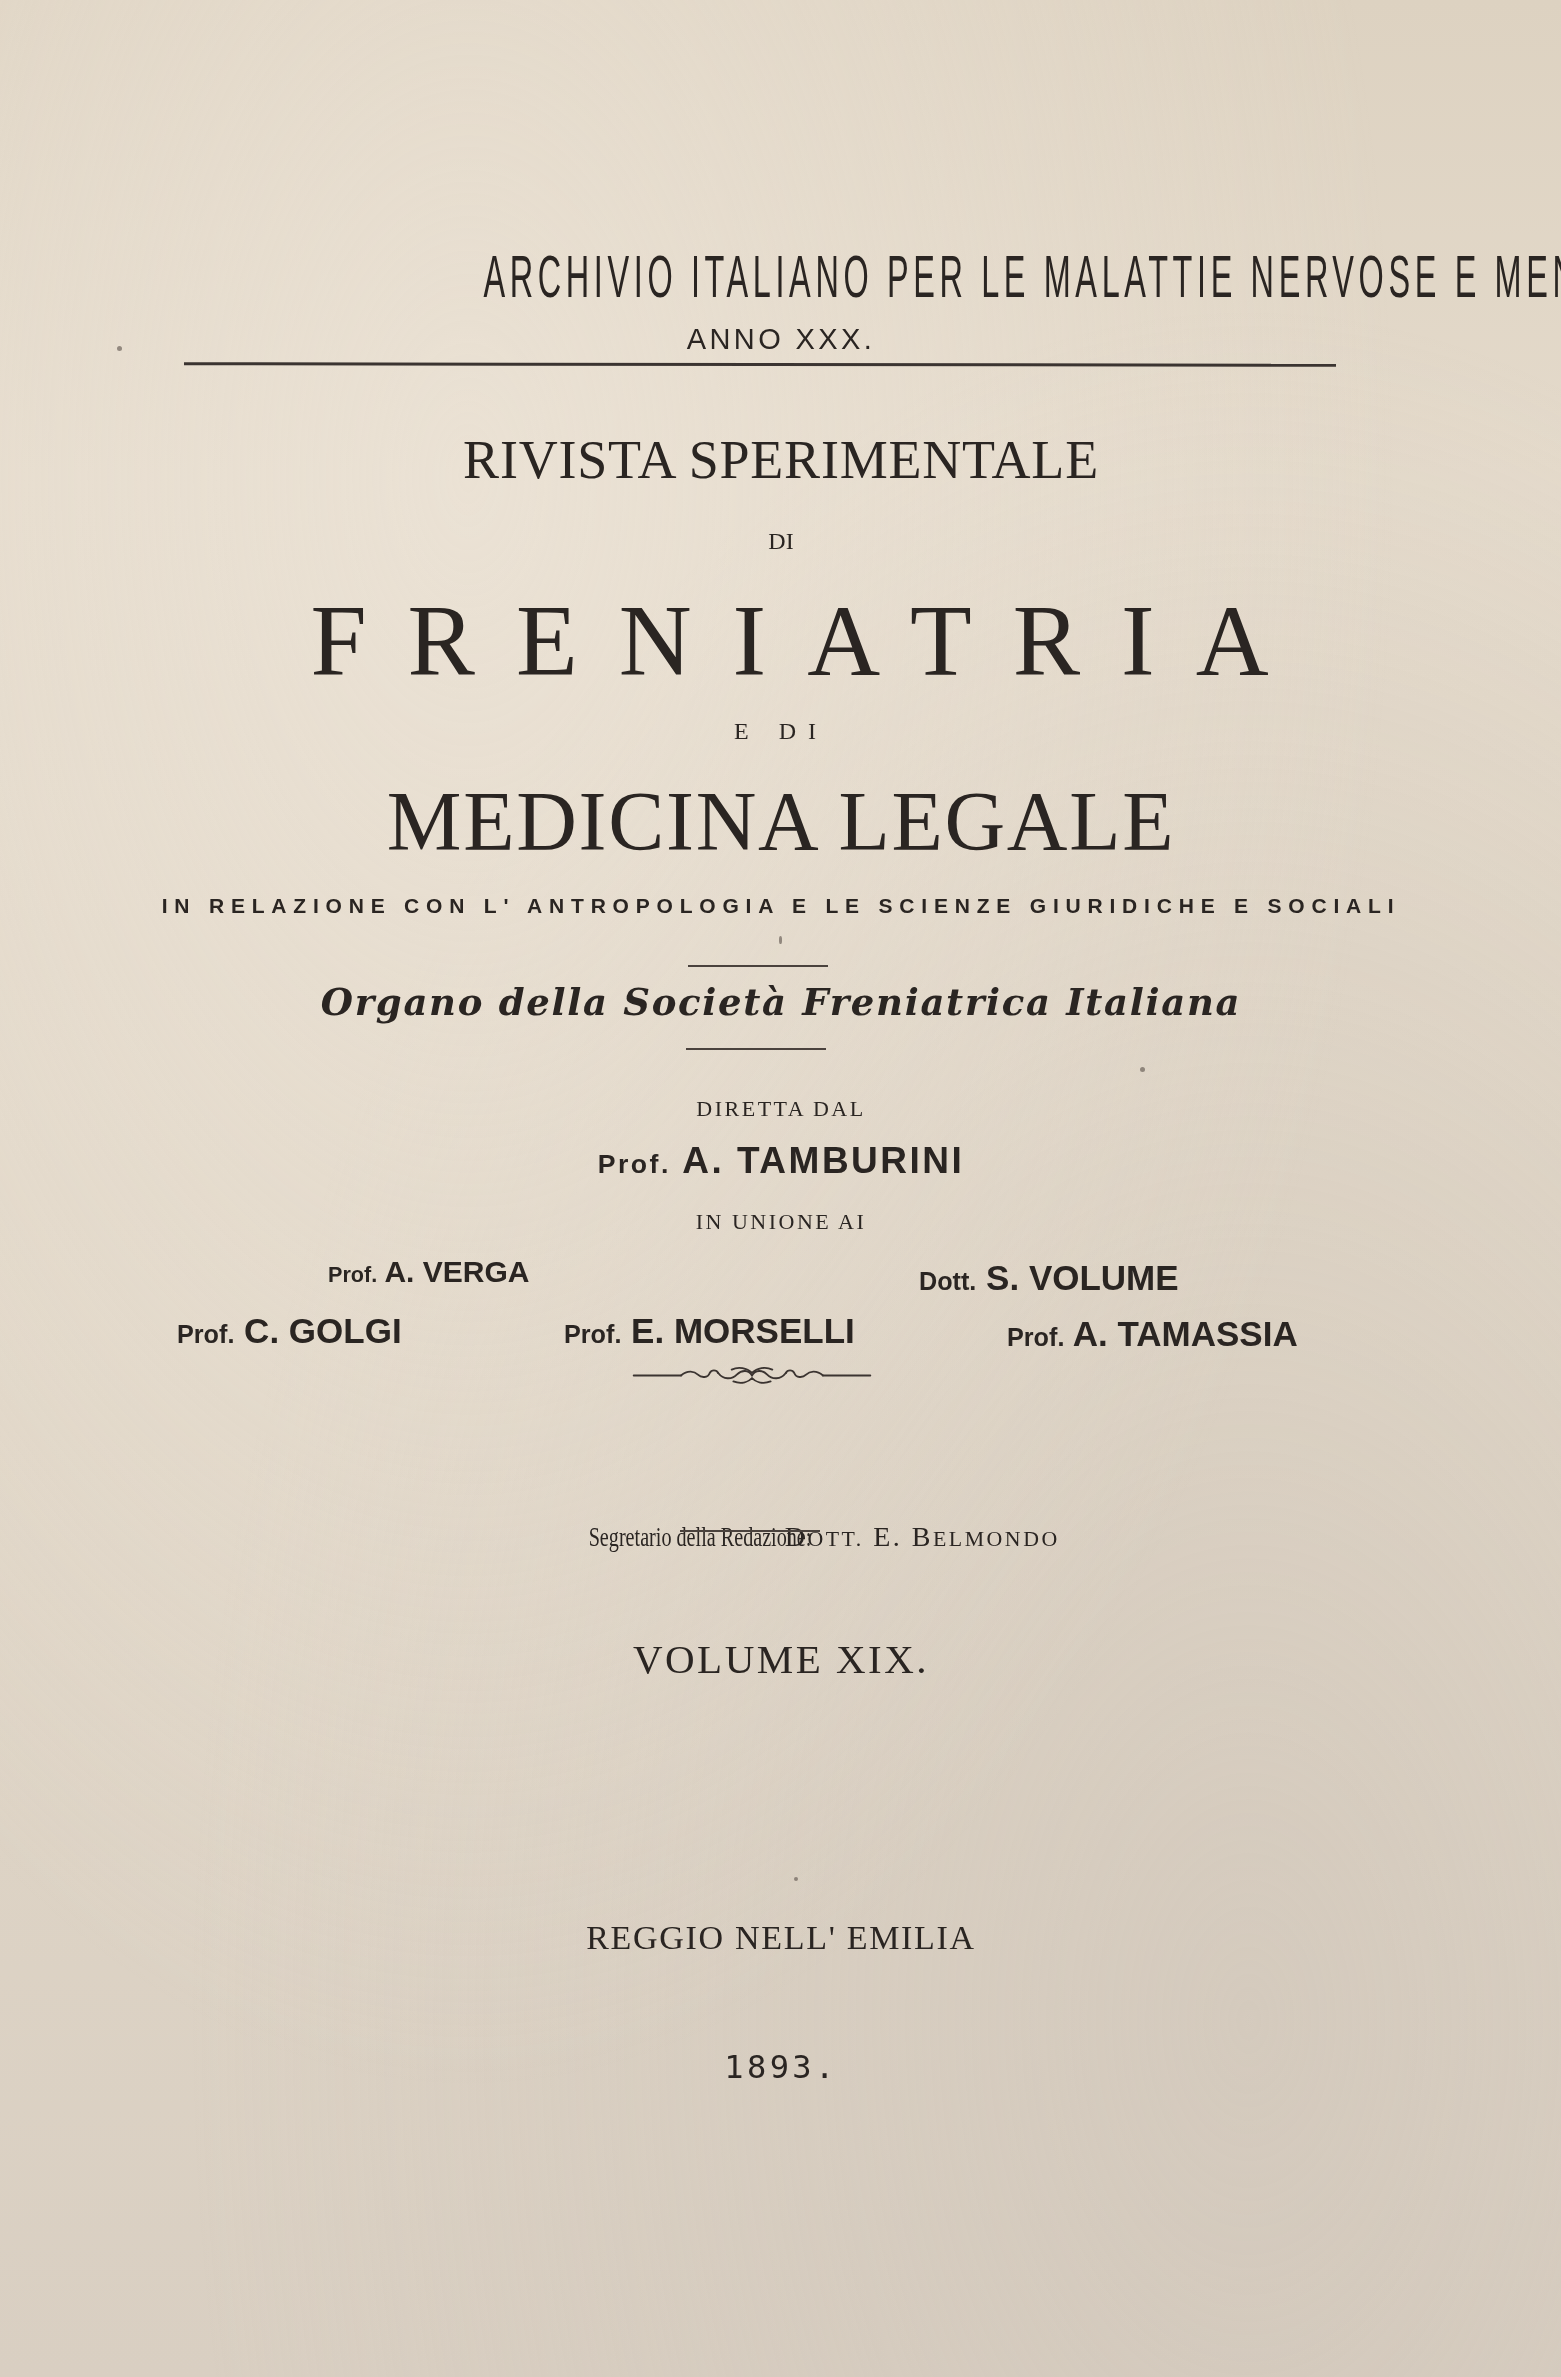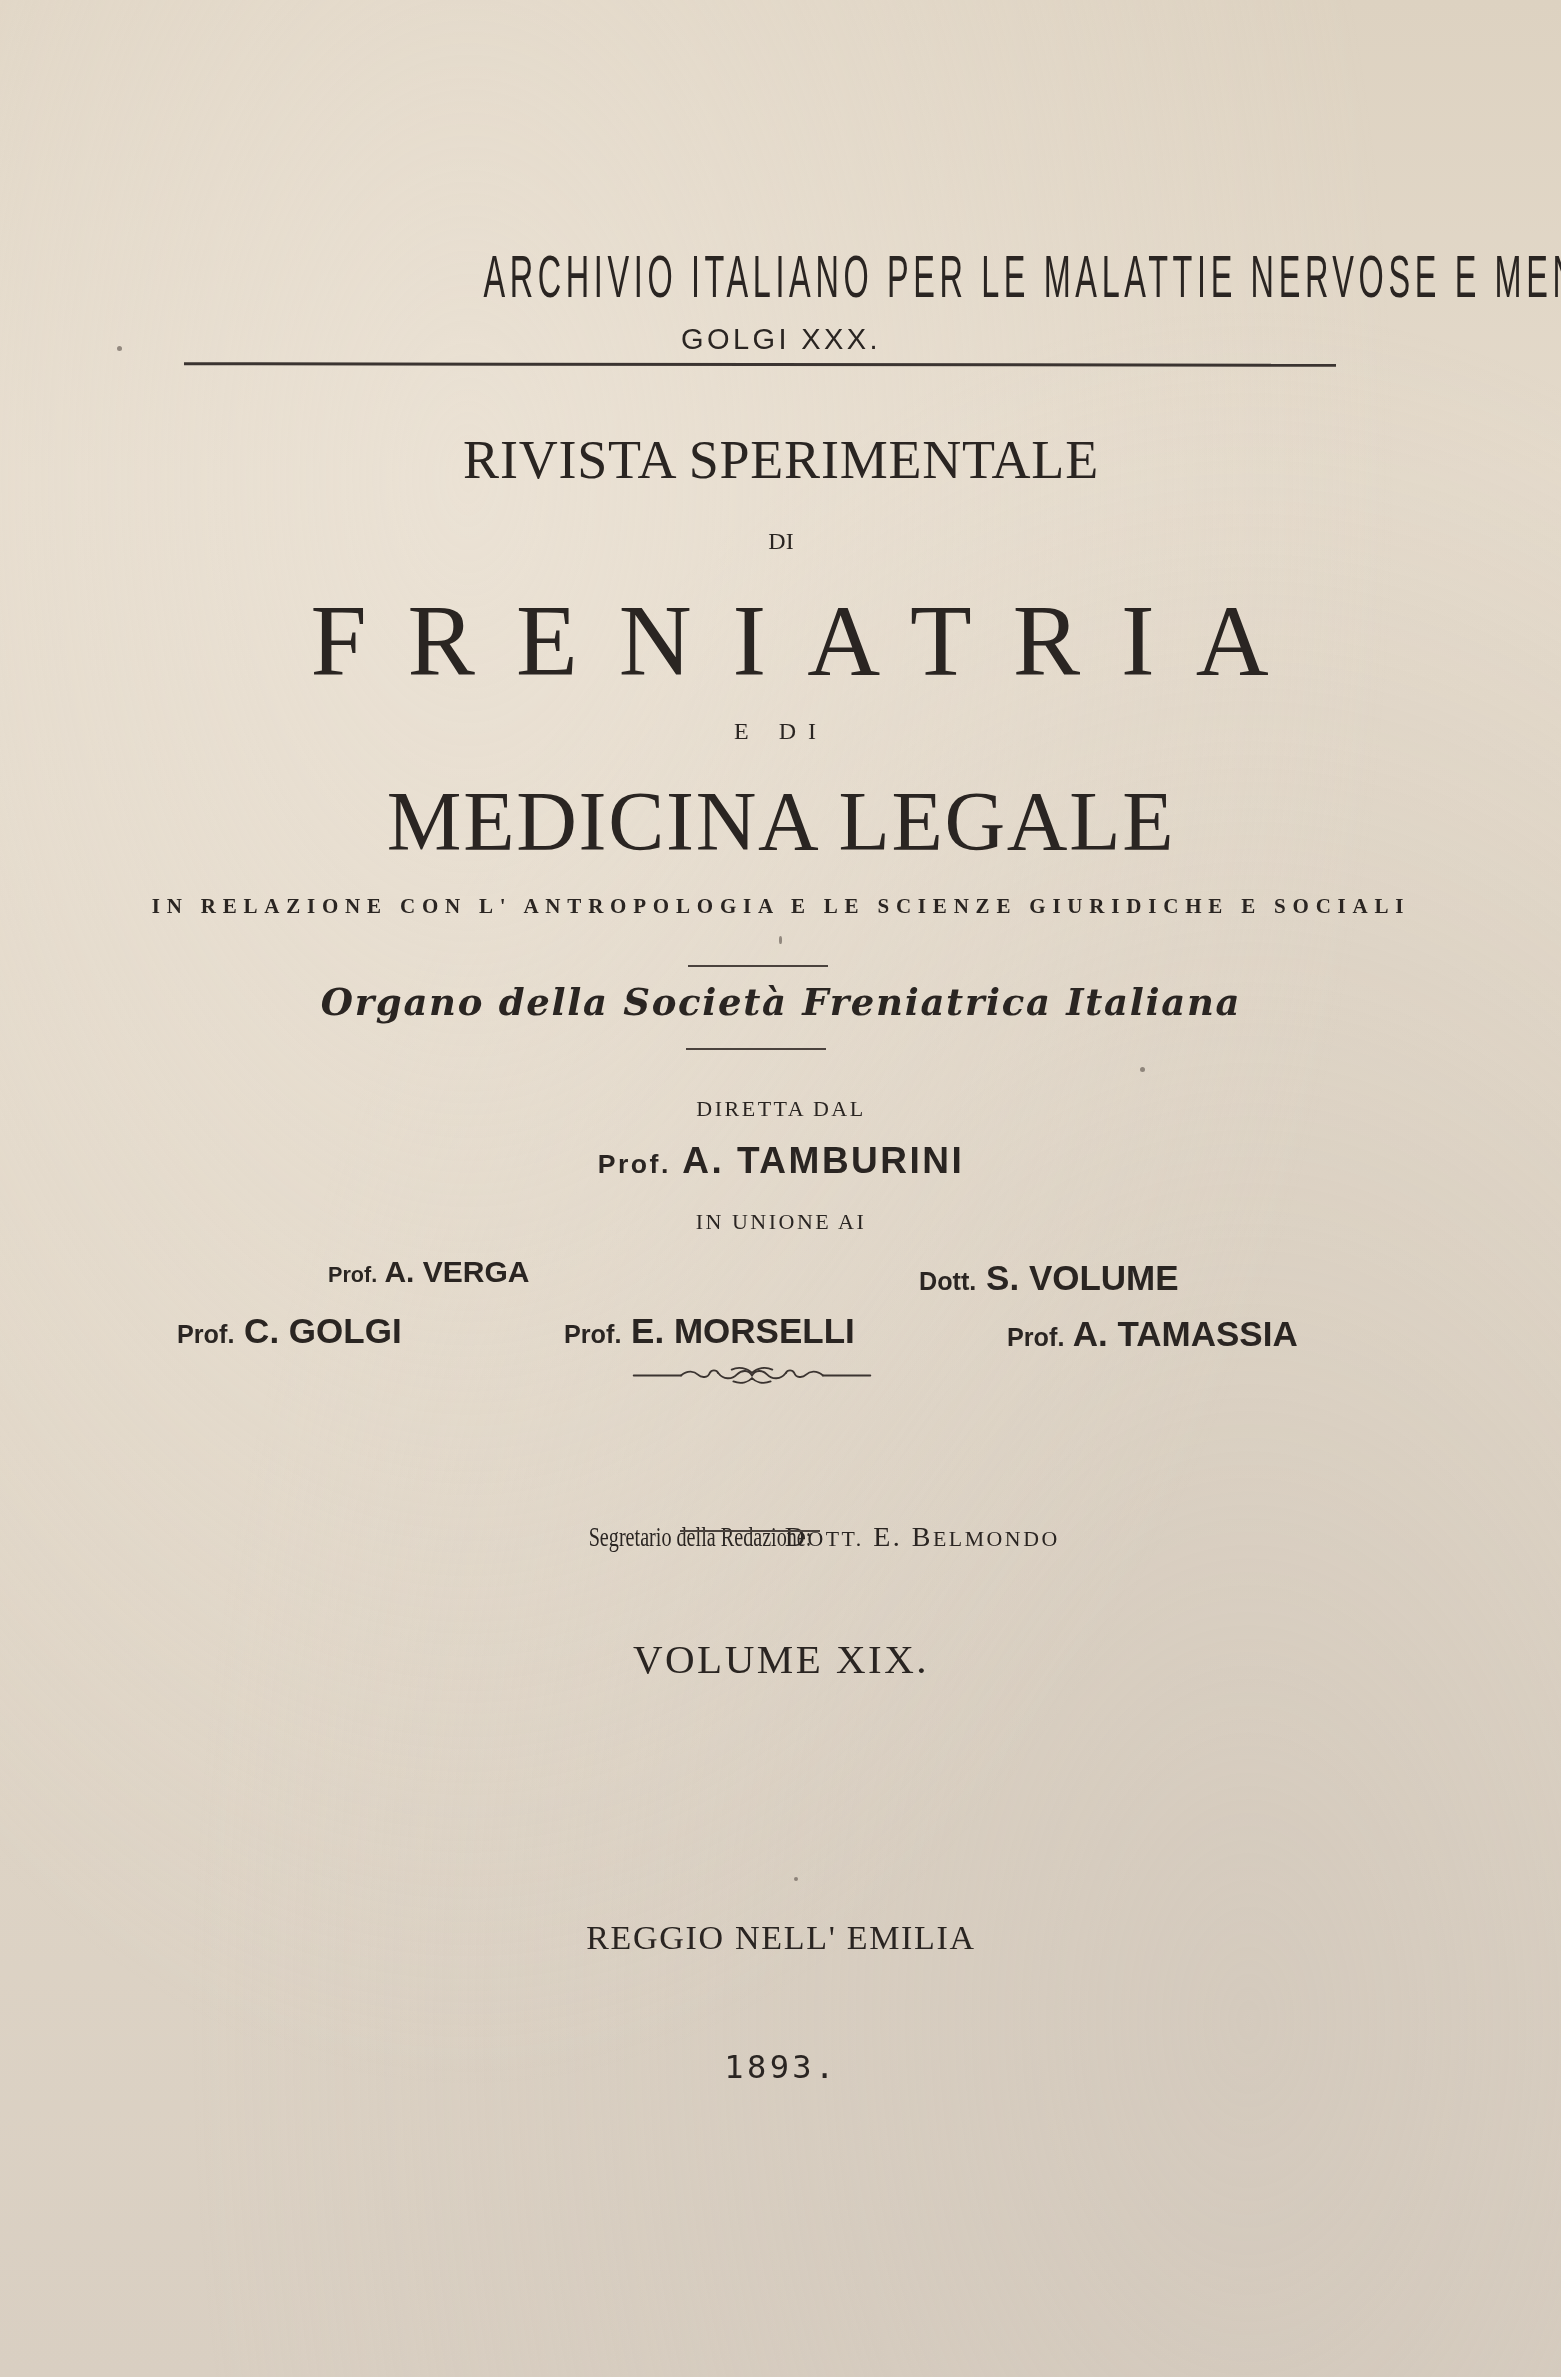--- a/index.html
+++ b/index.html
@@ -21,21 +21,21 @@
 
   #archivio { top: 243px; font-size: 59px; transform: scaleX(0.55); letter-spacing: 8.4px; }
   #anno { top: 323px; font-size: 29px; letter-spacing: 3.4px; font-family: "Liberation Sans", sans-serif; }
   .rule-long { position: absolute; top: 363px; left: 184px; width: 1152px; height: 3.4px; background: #3b3431; transform: rotate(0.08deg); }
 
   #rivista { top: 429px; font-size: 54px; font-family: "Liberation Serif", serif; letter-spacing: 0.8px; }
   #di1 { top: 528px; font-size: 24px; font-family: "Liberation Serif", serif; }
   #freniatria { top: 583px; font-size: 101px; font-family: "Liberation Serif", serif; letter-spacing: 41px; padding-left: 58px; }
   #edi { top: 718px; font-size: 24px; font-family: "Liberation Serif", serif; letter-spacing: 12px; }
   #medicina { top: 773px; font-size: 84px; font-family: "Liberation Serif", serif; letter-spacing: 1.7px; }
-  #relazione { top: 894px; font-size: 21px; font-weight: bold; font-family: Liberation Serif, serif; letter-spacing: 6.8px; }
+  #relazione { top: 894px; font-size: 21px; font-weight: bold; font-family: Liberation Sans, sans-serif; letter-spacing: 6.8px; }
 
   .rule-short { position: absolute; height: 1.7px; background: #4a423d; }
   #organo { top: 980px; font-size: 37px; font-family: "DejaVu Serif", serif; font-style: italic; font-weight: bold; letter-spacing: 1.7px; }
 
   #diretta { top: 1096px; font-size: 22px; font-family: "Liberation Serif", serif; letter-spacing: 2.5px; text-align: center; }
   .name { font-family: "Liberation Sans", sans-serif; font-weight: bold; }
   .name .title-small { font-size: 0.72em; }
   #tamburini { top: 1140px; font-size: 37px; letter-spacing: 2.5px; }
   #unione { top: 1209px; font-size: 22px; font-family: "Liberation Serif", serif; letter-spacing: 2.5px; }
 
@@ -60,21 +60,21 @@
   .speck { position: absolute; width: 5px; height: 5px; border-radius: 50%; background: #5a504a; opacity: 0.6; }
 </style>
 </head>
 <body>
 
 <div class="page">
 
   <div class="line" style="top:243px;">
     <span id="archivio" class="condensed">ARCHIVIO ITALIANO PER LE MALATTIE NERVOSE E MENTALI</span>
   </div>
-  <div id="anno" class="line">GOLGI XXX.</div>
+  <div id="anno" class="line">ANNO XXX.</div>
   <div class="rule-long"></div>
 
   <div id="rivista" class="line">RIVISTA SPERIMENTALE</div>
   <div id="di1" class="line">DI</div>
   <div id="freniatria" class="line">FRENIATRIA</div>
   <div id="edi" class="line">E DI</div>
   <div id="medicina" class="line">MEDICINA LEGALE</div>
   <div id="relazione" class="line">IN RELAZIONE CON L' ANTROPOLOGIA E LE SCIENZE GIURIDICHE E SOCIALI</div>
 
   <div class="rule-short" style="top:965px; left:688px; width:140px;"></div>

